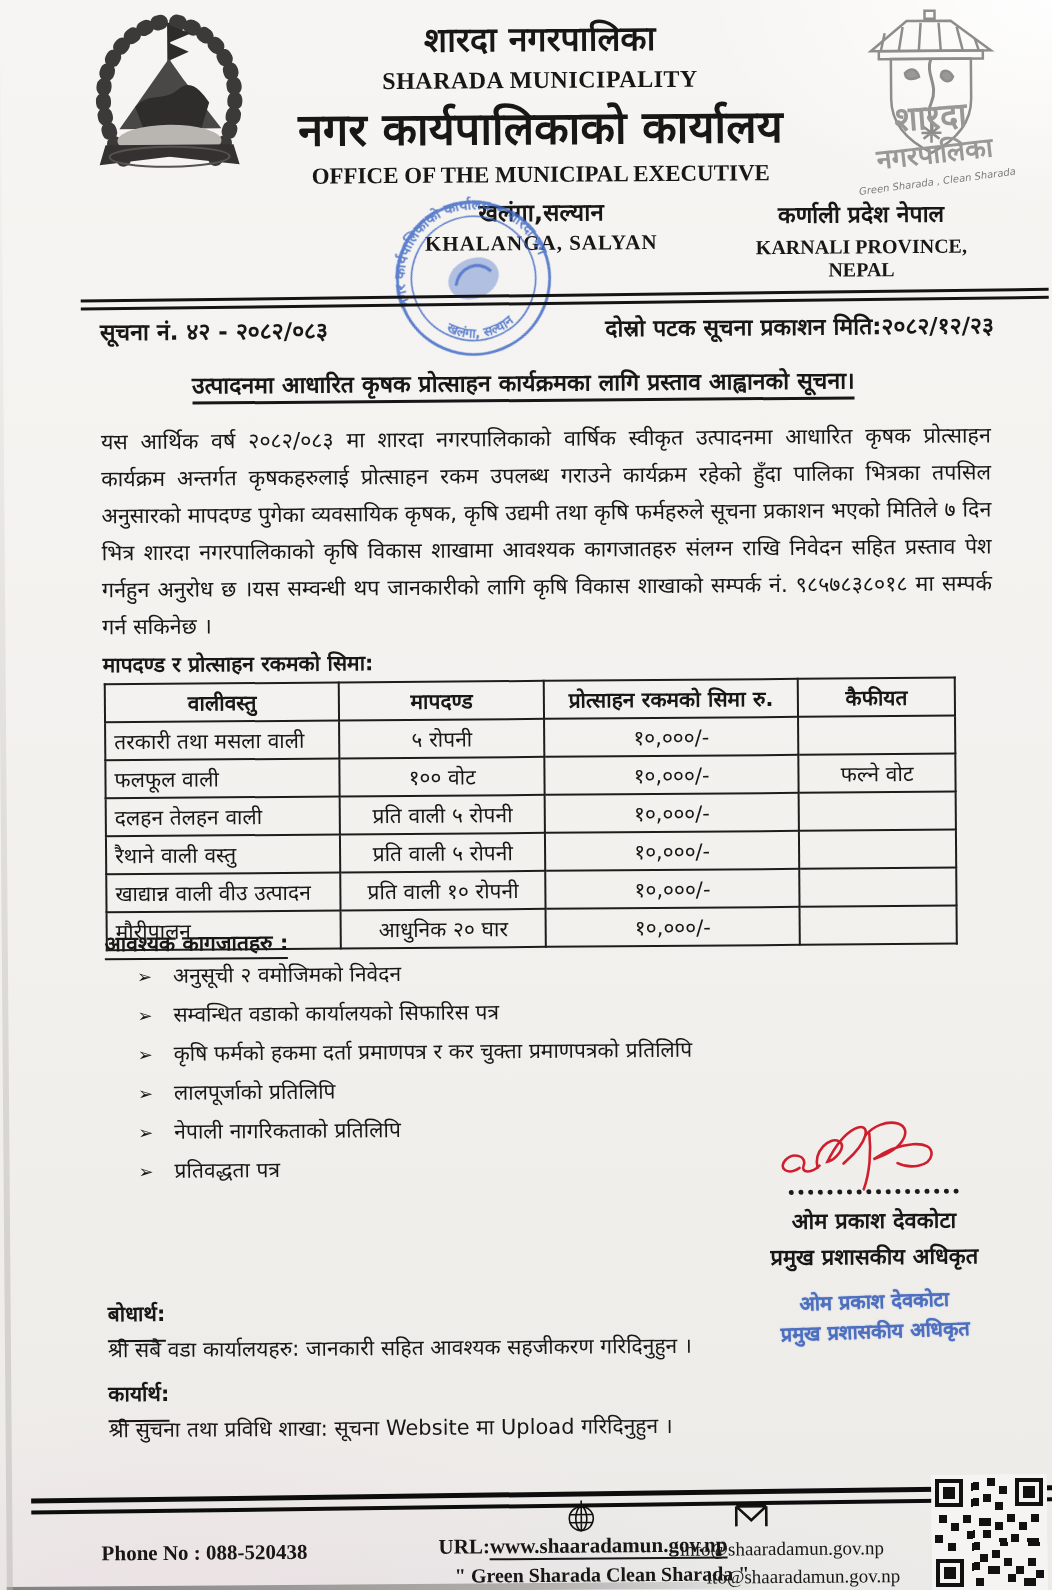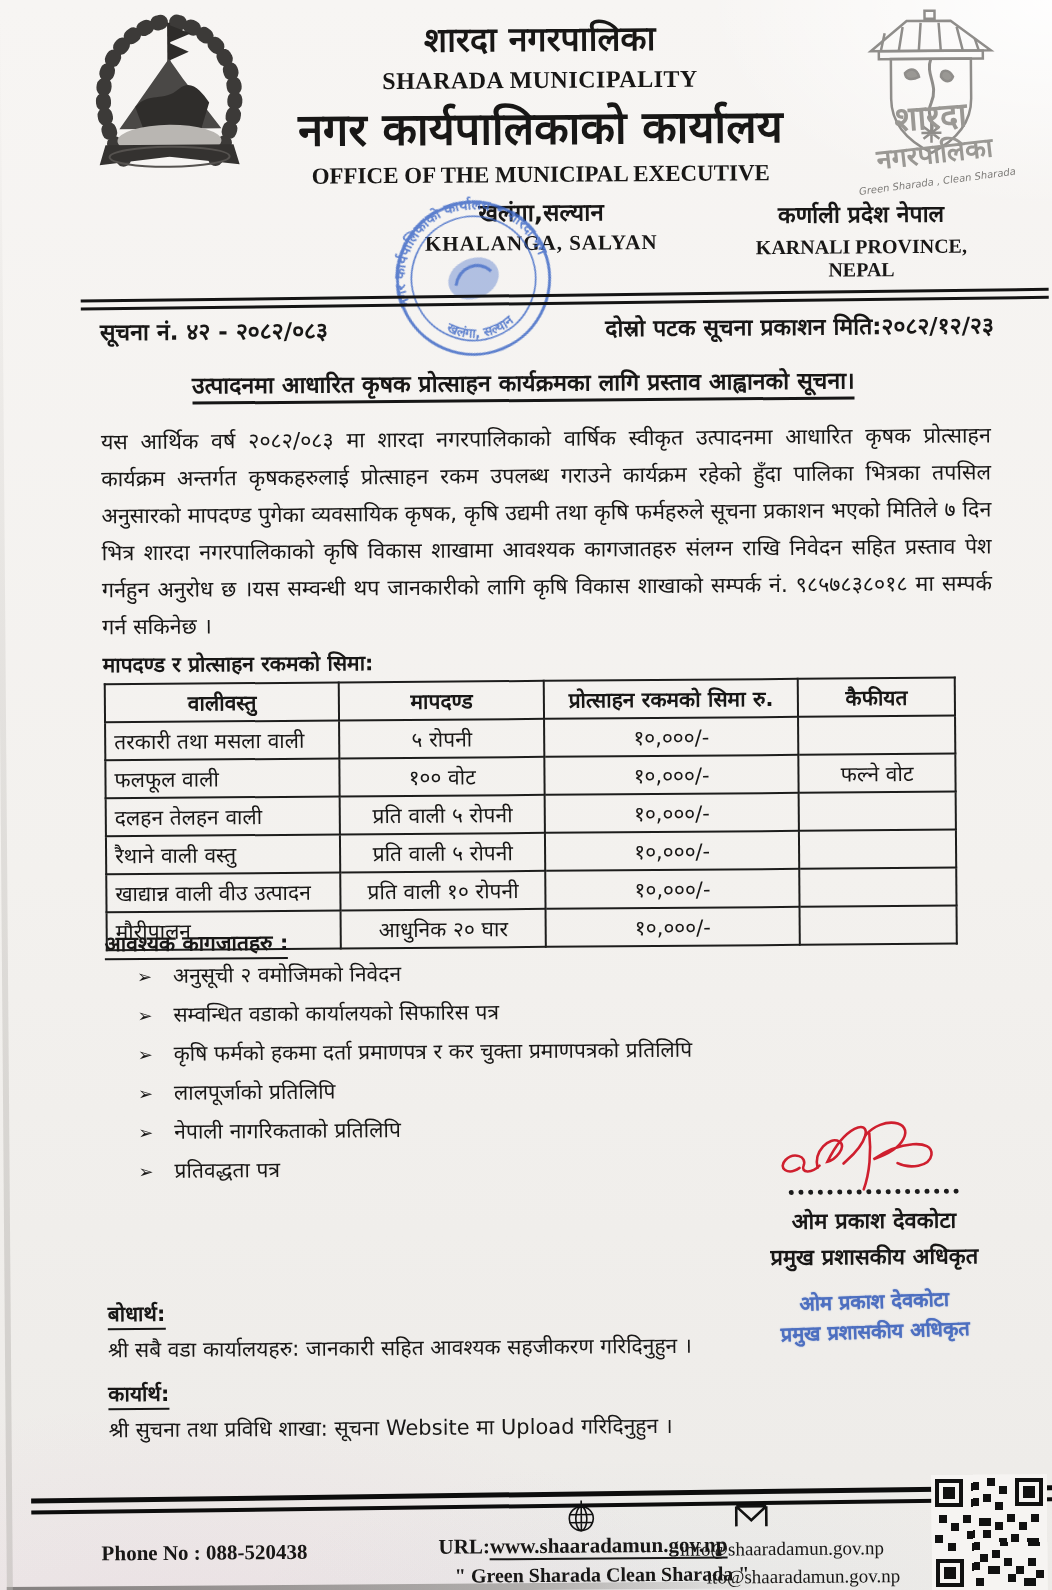--- a/index.html
+++ b/index.html
@@ -48,21 +48,21 @@
   .sig{left:735px;top:1118px;width:270px;text-align:center;}
   .sig svg{display:block;margin:0 auto -6px auto;}
   .dots{width:170px;margin:0 auto;border-bottom:5px dotted #1b1b1b;height:2px;}
   .sig-name{font-size:22px;font-weight:600;margin-top:10px;}
   .sig-post{font-size:22px;font-weight:600;margin-top:6px;}
   .stamp-lines{margin-top:16px;color:#4d6fc0;transform:rotate(-1.5deg);text-shadow:0 0 1.2px rgba(77,111,192,.8);}
   .stamp-lines div{font-size:20px;font-weight:700;line-height:30px;}
   
   .cc{left:103px;top:1282px;width:640px;font-size:21px;}
   .cc .lbl{font-weight:700;margin-top:14px;}
-  .cc .lbl span{border-bottom:2px solid #161616;padding-bottom:2px;}
+  .cc .lbl span{border-bottom:2px solid #161616;padding-bottom:14px;}
   .cc .txt{margin-top:8px;line-height:30px;}
   
   .rule-bottom{left:25px;right:-8px;top:1492px;height:7px;border-top:5px solid #0d0d0d;border-bottom:4px solid #0d0d0d;transform:rotate(-0.3deg);}
   .f-phone{left:95px;top:1538px;font-size:21px;font-weight:700;}
   .f-url{left:432px;top:1534px;font-size:21px;font-weight:700;}
   .f-url .u{border-bottom:2px solid #161616;}
   .f-tag{left:448px;top:1564px;font-size:20px;font-weight:600;}
   .f-em1{left:668px;top:1540px;font-size:19px;}
   .f-em2{left=700px;left:700px;top:1568px;font-size:19px;}
   .globe{left:560px;top:1500px;}

